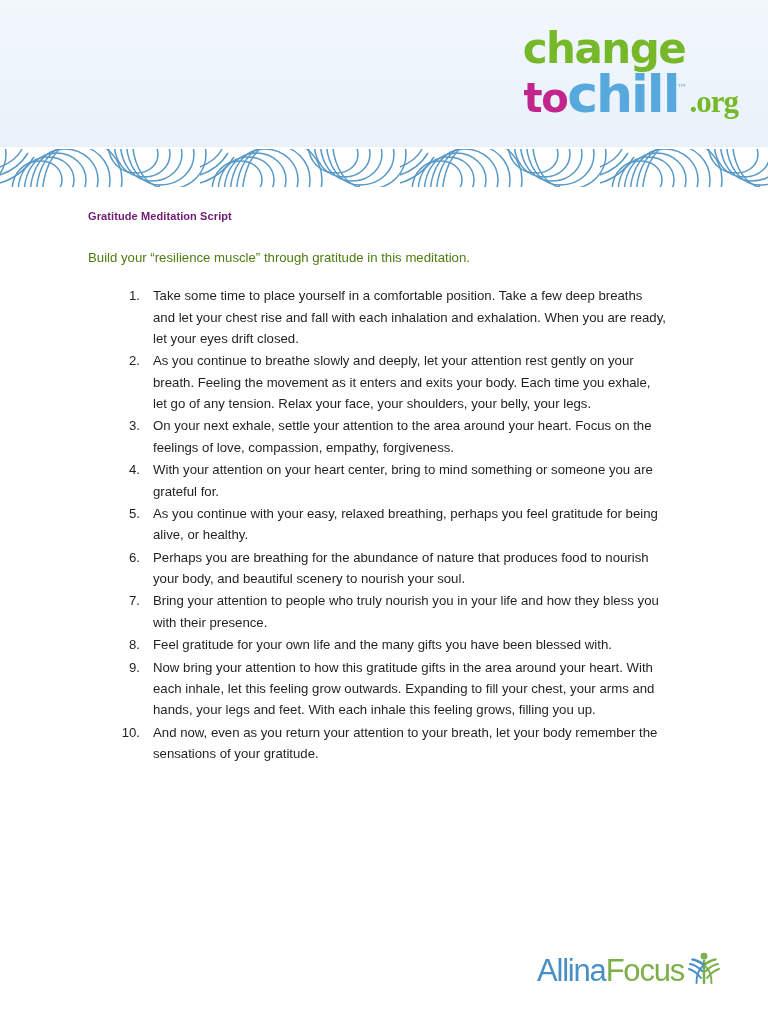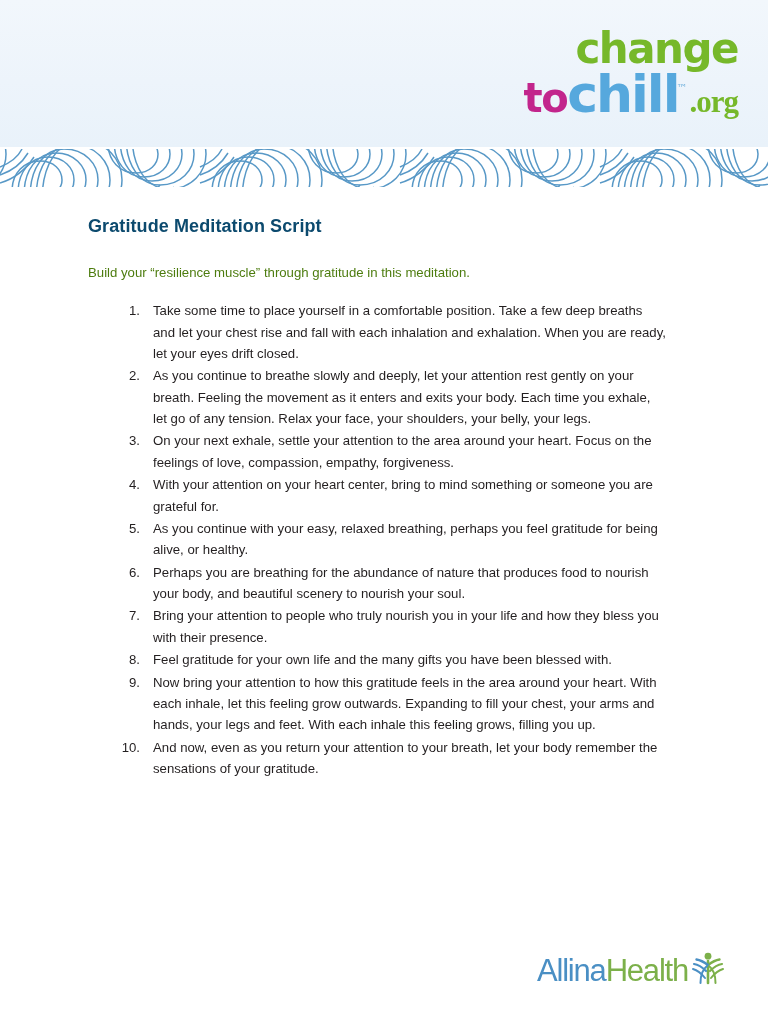--- a/index.html
+++ b/index.html
@@ -36,20 +36,21 @@
     user-select: none;
   }
   .logo-line1 {
     display: block;
     font-family: "DejaVu Sans", sans-serif;
     font-weight: 700;
     font-size: 42px;
     letter-spacing: -1.5px;
     color: #76b82a;
     height: 42px;
+    text-align: center;
   }
   .logo-line2 {
     display: block;
     height: 46px;
     white-space: nowrap;
     margin-top: -2px;
   }
   .logo-to {
     font-family: "DejaVu Sans", sans-serif;
     font-weight: 700;
@@ -99,23 +100,23 @@
   
   .doc-body {
     position: absolute;
     top: 200px;
     left: 88px;
     width: 596px;
   }
   .doc-title {
     font-family: "Liberation Sans", sans-serif;
     font-weight: 700;
-    font-size: 18px;
-    color: #0c4a6e;
-    margin: 16px 0 26px 0;
+    font-size: 11px;
+    color: #701a75;
+    margin: 10px 0 26px 0;
     letter-spacing: 0.1px;
   }
   .doc-intro {
     font-family: "Liberation Sans", sans-serif;
     font-size: 13.2px;
     color: #4d7c0f;
     margin: 0 0 12px 0;
     line-height: 1.45;
   }
   ol.steps {
@@ -241,27 +242,27 @@
   <p class="doc-intro">Build your “resilience muscle” through gratitude in this meditation.</p>
   <ol class="steps">
     <li>Take some time to place yourself in a comfortable position. Take a few deep breaths and let your chest rise and fall with each inhalation and exhalation. When you are ready, let your eyes drift closed.</li>
     <li>As you continue to breathe slowly and deeply, let your attention rest gently on your breath. Feeling the movement as it enters and exits your body. Each time you exhale, let go of any tension. Relax your face, your shoulders, your belly, your legs.</li>
     <li>On your next exhale, settle your attention to the area around your heart. Focus on the feelings of love, compassion, empathy, forgiveness.</li>
     <li>With your attention on your heart center, bring to mind something or someone you are grateful for.</li>
     <li>As you continue with your easy, relaxed breathing, perhaps you feel gratitude for being alive, or healthy.</li>
     <li>Perhaps you are breathing for the abundance of nature that produces food to nourish your body, and beautiful scenery to nourish your soul.</li>
     <li>Bring your attention to people who truly nourish you in your life and how they bless you with their presence.</li>
     <li>Feel gratitude for your own life and the many gifts you have been blessed with.</li>
-    <li>Now bring your attention to how this gratitude feels in the area around your heart. With each inhale, let this feeling grow outwards. Expanding to fill your chest, your arms and hands, your legs and feet. With each inhale this feeling grows, filling you up.</li>
+    <li>Now bring your attention to how this gratitude gifts in the area around your heart. With each inhale, let this feeling grow outwards. Expanding to fill your chest, your arms and hands, your legs and feet. With each inhale this feeling grows, filling you up.</li>
     <li>And now, even as you return your attention to your breath, let your body remember the sensations of your gratitude.</li>
   </ol>
 </div>
 
 <div class="footer-logo">
-  <span class="fl-allina">Allina</span><span class="fl-health">Health</span><span class="fl-mark">
+  <span class="fl-allina">Allina</span><span class="fl-health">Focus</span><span class="fl-mark">
     <svg width="34" height="34" viewBox="0 0 34 34" xmlns="http://www.w3.org/2000/svg" aria-hidden="true">
       <circle cx="17" cy="5.2" r="3.4" fill="#7cb04a"></circle>
       <path d="M17 10 C17 18 17 25 17 32" stroke="#7cb04a" stroke-width="2.6" fill="none" stroke-linecap="round"></path>
       <path d="M17 14 C21 11 25 9 28.5 8.5" stroke="#7cb04a" stroke-width="2.4" fill="none" stroke-linecap="round"></path>
       <path d="M19 20 C23 16 27.5 13.5 31 13" stroke="#7cb04a" stroke-width="2.2" fill="none" stroke-linecap="round"></path>
       <path d="M20 27 C24 22 28.5 19 32 18" stroke="#7cb04a" stroke-width="2" fill="none" stroke-linecap="round"></path>
       <path d="M17 14 C13 11 9 9 5.5 8.5" stroke="#4a8fc4" stroke-width="2.4" fill="none" stroke-linecap="round"></path>
       <path d="M15 20 C11 16 6.5 13.5 3 13" stroke="#4a8fc4" stroke-width="2.2" fill="none" stroke-linecap="round"></path>
       <path d="M14 27 C10 22 5.5 19 2 18" stroke="#4a8fc4" stroke-width="2" fill="none" stroke-linecap="round"></path>
       <path d="M9.5 32 C9.5 24 12 18 16 15" stroke="#4a8fc4" stroke-width="2" fill="none" stroke-linecap="round"></path>

